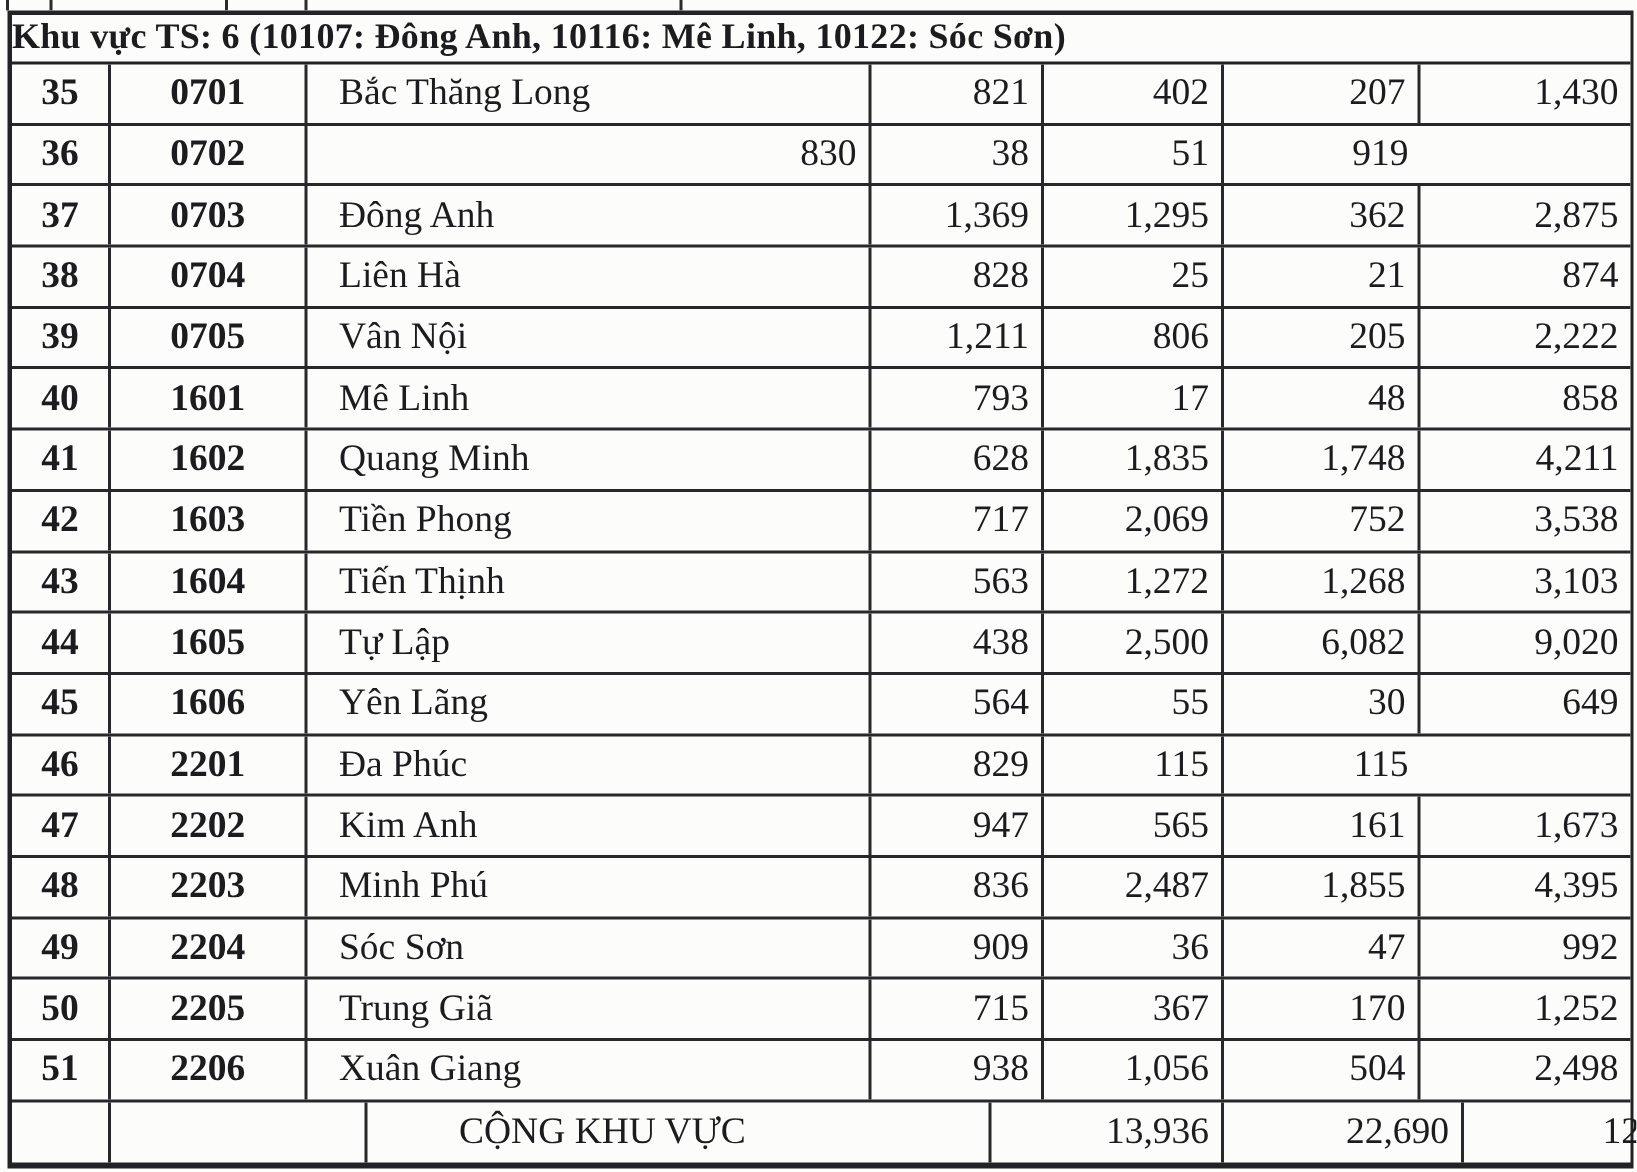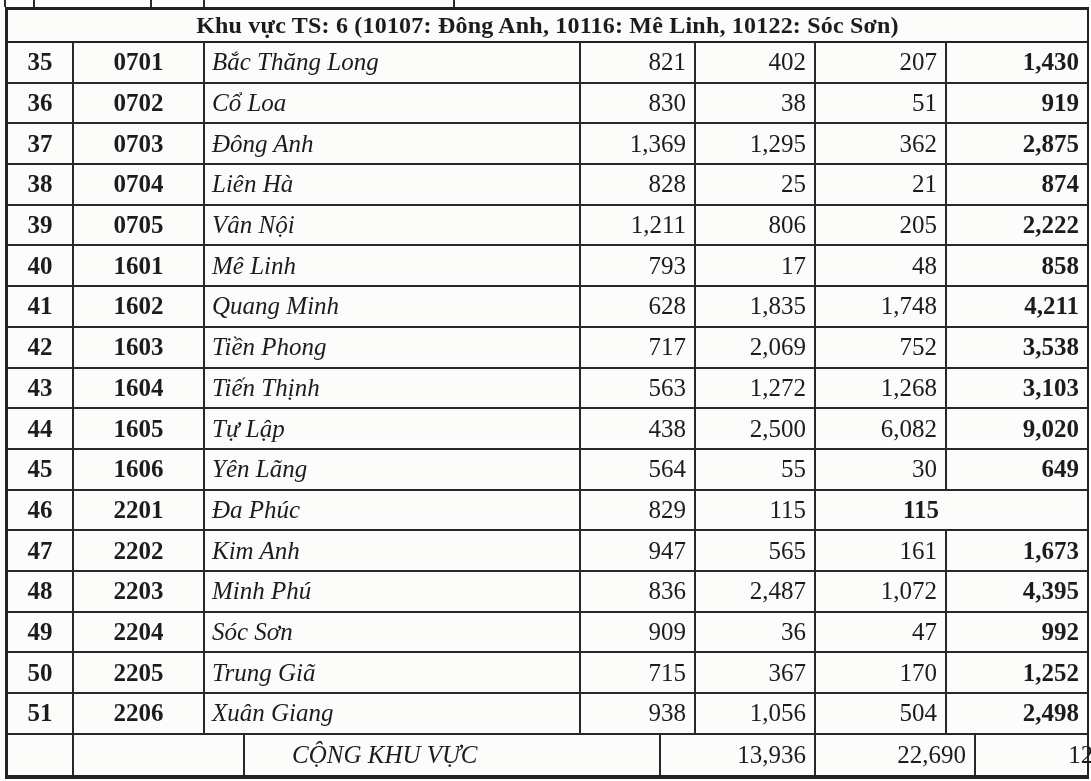--- a/index.html
+++ b/index.html
@@ -37,21 +37,21 @@
     box-sizing: border-box;
     border: solid #232327;
     border-width: 3px 2px 4px 3px;
     background: #fcfcfa;
   }
   .title-row {
     height: 31px;
     border-bottom: 2px solid #232327;
     display: flex;
     align-items: center;
-    justify-content: center;
+    justify-content: flex-start;
     font-weight: bold;
     font-size: 24px;
     letter-spacing: 0.2px;
     white-space: nowrap;
   }
   .t-row {
     display: grid;
     grid-template-columns: 66px 131px 376px 115px 120px 131px 1fr;
     height: 40.7px;
     box-sizing: border-box;
@@ -65,24 +65,23 @@
     display: flex;
     align-items: center;
     border-right: 2px solid #28282c;
     font-size: 25px;
     overflow: hidden;
     white-space: nowrap;
     box-sizing: border-box;
   }
   .cell:last-child {
     border-right: none;
-    font-weight: bold;
   }
   .cell.center { justify-content: center; font-weight: bold; }
-  .cell.left   { justify-content: flex-start; padding-left: 7px; font-style: italic; }
+  .cell.left   { justify-content: flex-start; padding-left: 21px; }
   .cell.num    { justify-content: flex-end; padding-right: 8px; }
 </style>
 </head>
 <body>
 
 <div class="page">
 
   <div class="top-strip">
     <span class="tick" style="left:4px"></span>
     <span class="tick" style="left:33px"></span>
@@ -101,21 +100,20 @@
     <div class="cell center">0701</div>
     <div class="cell left">Bắc Thăng Long</div>
     <div class="cell num">821</div>
     <div class="cell num">402</div>
     <div class="cell num">207</div>
     <div class="cell num">1,430</div>
   </div>
         <div class="t-row">
     <div class="cell center">36</div>
     <div class="cell center">0702</div>
-    <div class="cell left">Cổ Loa</div>
     <div class="cell num">830</div>
     <div class="cell num">38</div>
     <div class="cell num">51</div>
     <div class="cell num">919</div>
   </div>
         <div class="t-row">
     <div class="cell center">37</div>
     <div class="cell center">0703</div>
     <div class="cell left">Đông Anh</div>
     <div class="cell num">1,369</div>
@@ -211,21 +209,21 @@
     <div class="cell num">565</div>
     <div class="cell num">161</div>
     <div class="cell num">1,673</div>
   </div>
         <div class="t-row">
     <div class="cell center">48</div>
     <div class="cell center">2203</div>
     <div class="cell left">Minh Phú</div>
     <div class="cell num">836</div>
     <div class="cell num">2,487</div>
-    <div class="cell num">1,072</div>
+    <div class="cell num">1,855</div>
     <div class="cell num">4,395</div>
   </div>
         <div class="t-row">
     <div class="cell center">49</div>
     <div class="cell center">2204</div>
     <div class="cell left">Sóc Sơn</div>
     <div class="cell num">909</div>
     <div class="cell num">36</div>
     <div class="cell num">47</div>
     <div class="cell num">992</div>

